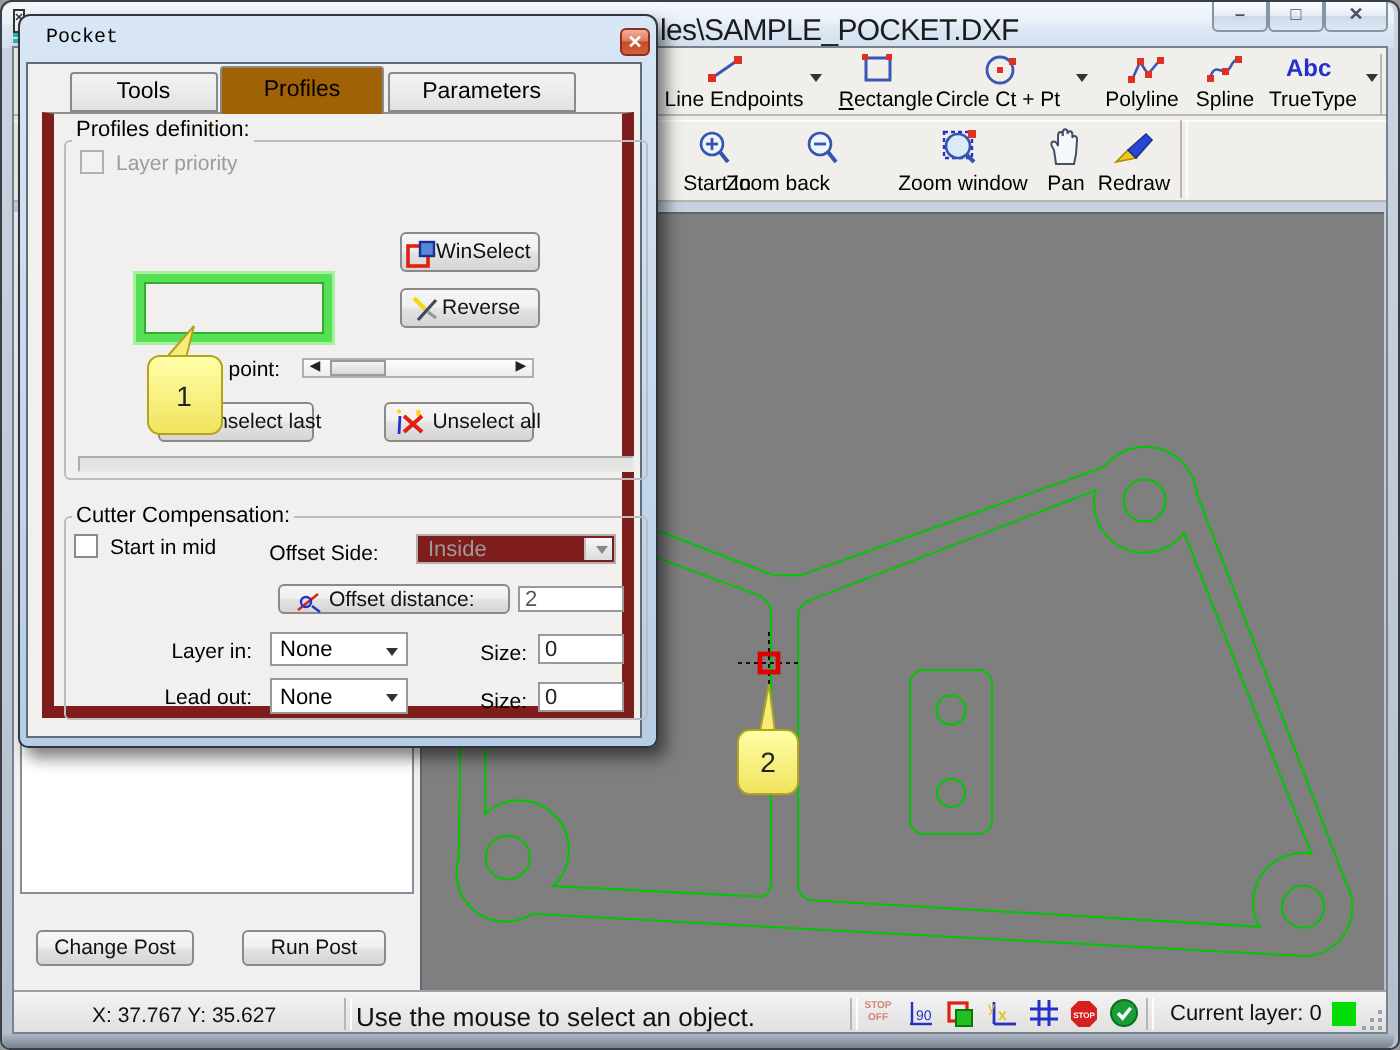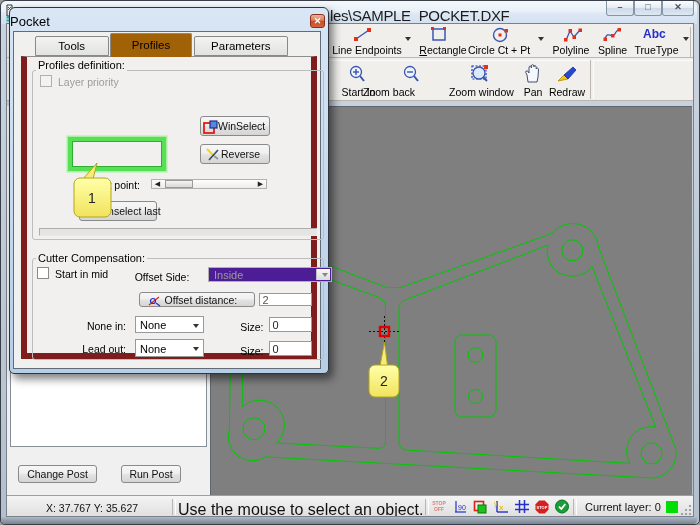--- a/index.html
+++ b/index.html
@@ -41,21 +41,21 @@
   #statusbar{position:absolute;left:7px;top:495px;width:686px;height:22px;
     background:linear-gradient(#f4f4f4,#dededd);border-top:1px solid #9aa0a8;}
   .sep{position:absolute;top:3px;height:16px;width:2px;border-left:1px solid #b6b6b6;border-right:1px solid #fdfdfd;}
   #botframe{position:absolute;left:1px;top:517px;width:696px;height:7px;
     border-radius:0 0 4px 4px;background:linear-gradient(#aeb9c6,#79828e);}
   
   #dlg{position:absolute;left:9px;top:6.5px;width:318px;height:365.5px;z-index:50;
     border:1px solid #2e353d;border-radius:6px 6px 5px 5px;
     background:linear-gradient(#d8e6f5,#b6cde6);
     box-shadow:4px 5px 8px rgba(0,0,0,.5);}
-  #dlgtitle{position:absolute;left:0;top:6.5px;font-size:13px;color:#000;}
+  #dlgtitle{position:absolute;left:13px;top:6.5px;font-size:10px;color:#000;font-family:Liberation Mono, monospace;}
   #dlgclose{position:absolute;left:300px;top:6px;width:15px;height:14px;box-sizing:border-box;
     border:1px solid #8c2f1c;border-radius:3px;
     background:linear-gradient(#f0b09a 0%,#de7c5c 45%,#c74a2a 50%,#d4623c 100%);
     color:#fff;font-size:9px;font-weight:bold;text-align:center;line-height:13px;}
   #dlgclient{position:absolute;left:3px;top:23.5px;width:306px;height:336px;
     border:1px solid #626c78;background:#f0f0ee;}
   .tab{position:absolute;box-sizing:border-box;border:1px solid #898989;
     background:linear-gradient(#f3f3f2,#e2e2e0);font-size:11.5px;text-align:center;
     border-radius:2px 2px 0 0;}
   #tabpanel{position:absolute;left:7px;top:23.6px;width:296px;height:303px;box-sizing:border-box;
@@ -158,21 +158,21 @@
 
     <div class="tb-item" style="left:314px;top:62px;width:75px;">Start In</div>
     <div class="tb-item" style="left:354px;top:62px;width:56px;">Zoom back</div>
     <div class="tb-item" style="left:432px;top:62px;width:85px;">Zoom window</div>
     <div class="tb-item" style="left:506px;top:62px;width:40px;">Pan</div>
     <div class="tb-item" style="left:531px;top:62px;width:58px;">Redraw</div>
   </div>
   <div id="sidebar">
       <div id="listbox"></div>
     <div class="btn7" style="left:11px;top:358.5px;width:79px;height:18px;line-height:17px;">Change Post</div>
-    <div class="btn7" style="left:114px;top:359px;width:60px;height:18px;line-height:17px;">Run Post</div>
+    <div class="btn7" style="left:114px;top:359px;width:72px;height:18px;line-height:17px;">Run Post</div>
   </div>
   <div id="canvas">
     <svg width="480" height="388" viewBox="211 107 480 388" style="position:absolute;left:0;top:0;">
       <g fill="none" stroke="#00c800" stroke-width="1">
 
         <path d="M 328 265 L 383 286.2 Q 385.5 287.6 388 287.6 L 399 287.6 Q 402 287.6 404.5 286.2
                  L 552 233.5 A 26 26 0 0 1 598.5 247 L 673 441.5
                  A 24.5 24.5 0 0 1 648 477.8 L 266 456.9 A 24.5 24.5 0 0 1 229.4 428.7 L 230.2 374"></path>
 
         <path d="M 547.8 245.2 L 404.5 300.3 Q 399 302.5 399 309 L 399 441
@@ -205,21 +205,21 @@
             <stop offset="1" stop-color="#f1e35e"></stop>
       </linearGradient>
         </defs>
       <text x="384" y="386" text-anchor="middle" font-size="14" fill="#222" font-family="Liberation Sans">2</text>
     </svg>
   </div>
   <div id="statusbar">
 
     <div class="lbl" style="left:39px;top:5.5px;font-size:10.5px;">X: 37.767 Y: 35.627</div>
     <div class="sep" style="left:165px;"></div>
-    <div class="lbl" style="left:171px;top:5px;font-size:16px;">Use the mouse to select an object.</div>
+    <div class="lbl" style="left:171px;top:5px;font-size:13px;">Use the mouse to select an object.</div>
     <div class="sep" style="left:418px;"></div>
     <div class="abs" style="left:425px;top:4px;width:14px;font-size:5px;line-height:6px;font-weight:bold;color:#d06050;text-align:center;opacity:.75;">STOP<br>OFF</div>
     <svg class="abs" style="left:446px;top:4px;" width="15" height="14">
       <line x1="2" y1="12" x2="13" y2="12" stroke="#2431c8" stroke-width="1.2"></line>
       <line x1="3" y1="1" x2="3" y2="12" stroke="#2431c8" stroke-width="1.2"></line>
       <text x="5" y="10" font-size="7" fill="#2431c8" font-family="Liberation Sans">90</text>
     </svg>
     <svg class="abs" style="left:466px;top:4px;" width="15" height="14">
       <rect x="1.5" y="1.5" width="9" height="9" fill="none" stroke="#e02010" stroke-width="1.6"></rect>
       <rect x="5" y="5" width="8" height="8" fill="#20c020" stroke="#057805" stroke-width="1"></rect>
@@ -304,42 +304,51 @@
           <div style="position:absolute;right:0;top:0;width:11px;height:8px;text-align:center;font-size:7px;line-height:8px;color:#222;">▶</div>
           <div style="position:absolute;left:13px;top:0;width:28px;height:8px;background:linear-gradient(#f4f4f4,#d8d8d8);border:1px solid #9a9a9a;box-sizing:border-box;"></div>
         </div>
         <div class="btn7" style="left:51.5px;top:144.4px;width:78.5px;height:20.5px;">
           <svg style="position:absolute;left:5px;top:3px;" width="14" height="14">
             <line x1="2" y1="3" x2="2" y2="12" stroke="#f4d814" stroke-width="2"></line>
             <path d="M5,3 L12,11 M12,3 L5,11" stroke="#e02010" stroke-width="1.6"></path>
           </svg>
           <span style="position:absolute;left:21px;top:3.5px;">Unselect last</span>
         </div>
+        <div class="btn7" style="left:165.2px;top:144.4px;width:75.3px;height:19.8px;">
+          <svg style="position:absolute;left:5px;top:2.5px;" width="15" height="15">
+            <line x1="2" y1="4" x2="1.5" y2="13" stroke="#2431c8" stroke-width="1.4"></line>
+            <line x1="1" y1="1" x2="2" y2="2.5" stroke="#f4d814" stroke-width="2"></line>
+            <line x1="11" y1="1" x2="11.5" y2="4" stroke="#f4d814" stroke-width="2"></line>
+            <path d="M4,4 L13,12 M13,4 L4,12" stroke="#e02010" stroke-width="2"></path>
+          </svg>
+          <span style="position:absolute;left:23px;top:3.5px;">Unselect all</span>
+        </div>
         <div style="position:absolute;left:11.5px;top:171.4px;width:278.5px;height:8.5px;box-sizing:border-box;border:1px solid #adadad;border-bottom-color:#e8e8e8;border-right-color:#e8e8e8;background:#e4e4e2;"></div>
 
         <div class="grp" style="left:5.4px;top:201.9px;width:290px;height:100px;"></div>
         <div class="grplbl" style="left:9px;top:195.9px;">Cutter Compensation:</div>
         <div class="chk" style="left:10px;top:210.9px;"></div>
         <div class="ctl-lbl" style="left:28px;top:211.9px;">Start in mid</div>
         <div class="ctl-lbl" style="left:99px;top:214.4px;width:72px;text-align:center;">Offset Side:</div>
-        <div class="combo" style="left:181px;top:210.9px;width:124px;height:15px;background:#4c1d95;border-color:#b0b0b0;">
+        <div class="combo" style="left:181px;top:210.9px;width:100px;height:15px;background:#7f1d1d;border-color:#b0b0b0;">
           <span style="position:absolute;left:5px;top:1px;color:#9c9c9c;">Inside</span>
           <div style="position:absolute;right:1px;top:1px;width:13px;height:11px;background:linear-gradient(#f8f8f8,#dcdcdc);border-left:1px solid #c0c0c0;"></div>
           <div class="caret" style="right:3px;top:5px;border-top-color:#888;"></div>
         </div>
         <div class="btn7" style="left:111.5px;top:235.9px;width:116px;height:14.5px;">
           <svg style="position:absolute;left:8px;top:1.5px;" width="13" height="12">
             <line x1="1" y1="10" x2="11" y2="2" stroke="#e02010" stroke-width="1.3"></line>
             <circle cx="5" cy="6" r="2.5" fill="none" stroke="#2431c8" stroke-width="1.2"></circle>
             <line x1="8" y1="8" x2="12" y2="11" stroke="#2431c8" stroke-width="1.2"></line>
           </svg>
           <span style="position:absolute;left:25px;top:0.5px;">Offset distance:</span>
         </div>
         <div class="field" style="left:231.5px;top:236.4px;width:53.5px;height:13.5px;line-height:12px;color:#555;">2</div>
-        <div class="ctl-lbl" style="left:54px;top:263.4px;width:45px;text-align:right;">None in:</div>
+        <div class="ctl-lbl" style="left:54px;top:263.4px;width:45px;text-align:right;">Layer in:</div>
         <div class="combo" style="left:108px;top:259.4px;width:68.5px;height:17.5px;">
           <span style="position:absolute;left:4px;top:2.5px;">None</span>
           <div class="caret" style="right:4px;top:7px;border-top-color:#333;"></div>
         </div>
         <div class="ctl-lbl" style="left:206.5px;top:264.9px;width:30px;text-align:right;">Size:</div>
         <div class="field" style="left:241.5px;top:260.9px;width:43.5px;height:15px;line-height:14px;">0</div>
         <div class="ctl-lbl" style="left:54px;top:286.4px;width:45px;text-align:right;">Lead out:</div>
         <div class="combo" style="left:108px;top:282.9px;width:68.5px;height:17.5px;">
           <span style="position:absolute;left:4px;top:2.5px;">None</span>
           <div class="caret" style="right:4px;top:7px;border-top-color:#333;"></div>

